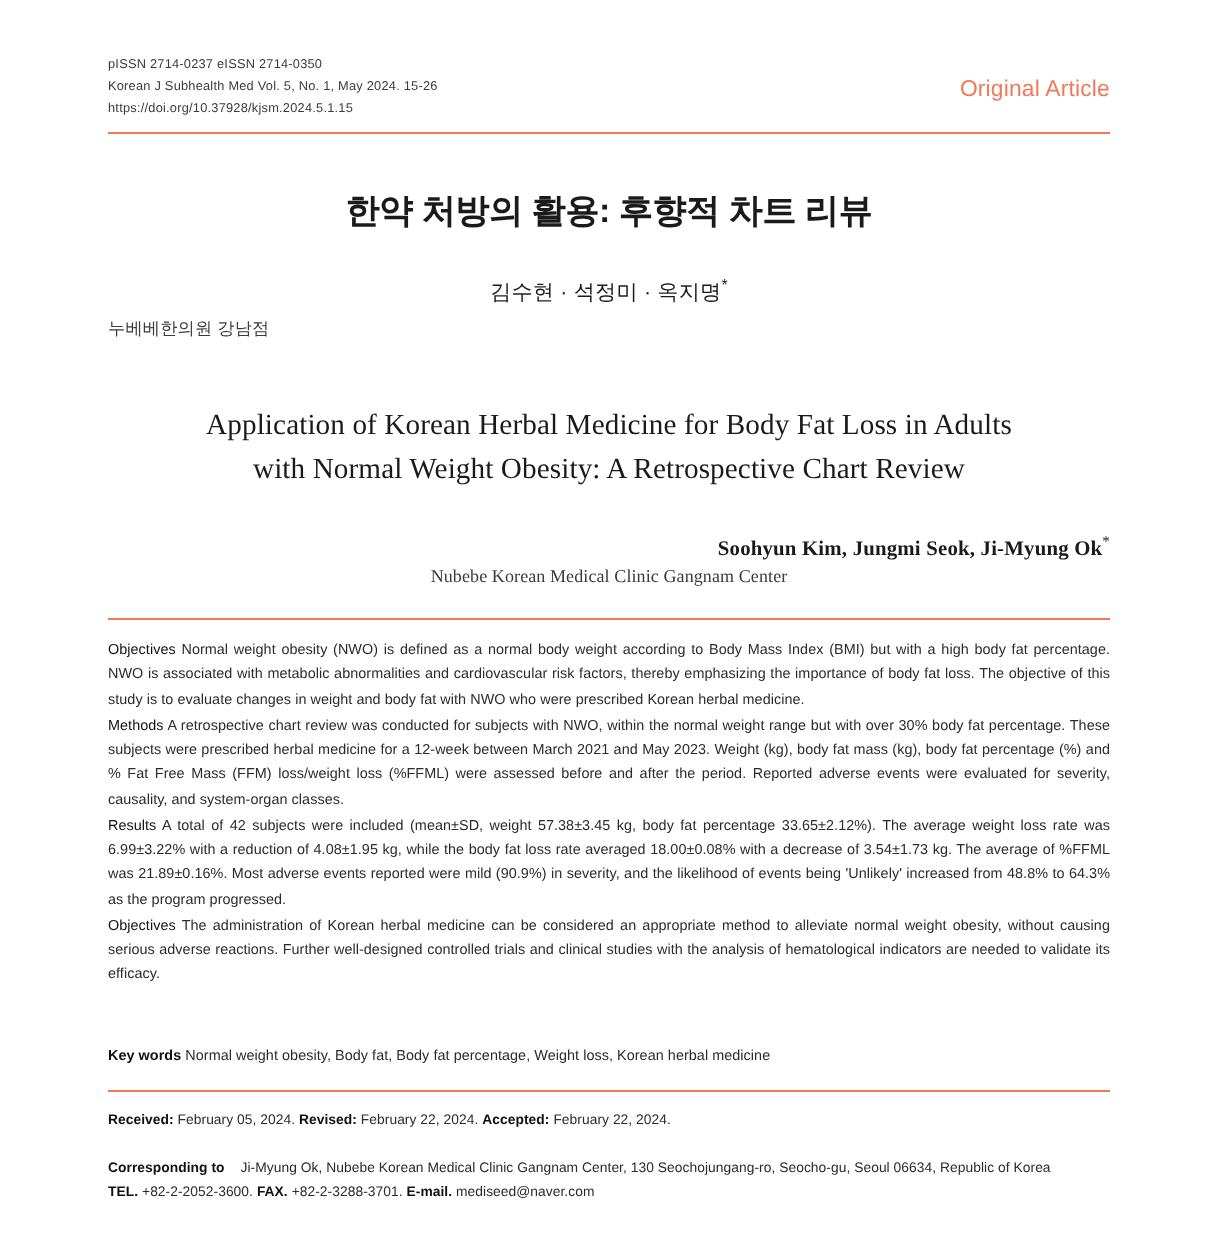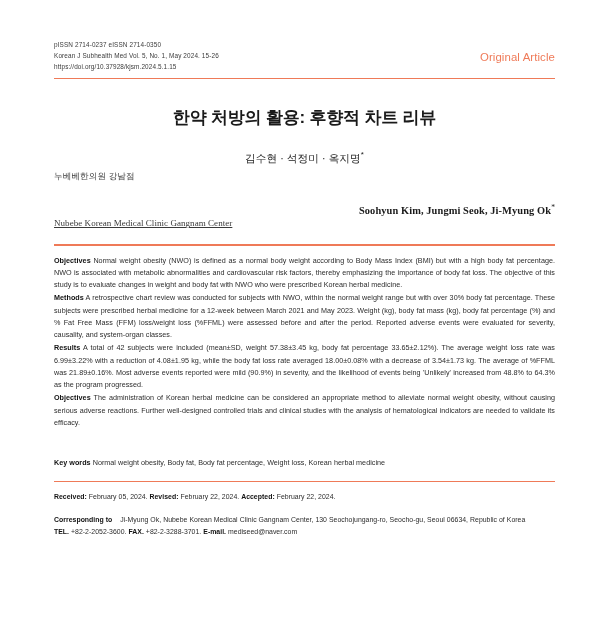--- a/index.html
+++ b/index.html
@@ -12,21 +12,21 @@
     height: 620px;
     font-family: "Liberation Sans", sans-serif;
     color: #231f20;
     overflow: hidden;
   }
   .page {
     position: relative;
     width: 609px;
     height: 620px;
     box-sizing: border-box;
-    padding: 12px 54px;
+    padding: 0 54px;
     background: #fff;
   }
 
   
   .masthead {
     padding-top: 27px;
     display: flex;
     align-items: flex-start;
     justify-content: space-between;
   }
@@ -99,26 +99,25 @@
     color: #1a1a1a;
     letter-spacing: 0.1px;
   }
   .authors-en .star {
     font-size: 7.5px;
     vertical-align: super;
     font-weight: normal;
   }
   .affil-en {
     margin-top: 2px;
-    text-align: left;
+    text-align: center;
     font-family: "Liberation Serif", serif;
     font-size: 9px;
     color: #3a3a3a;
     letter-spacing: 0.05px;
-    text-decoration: underline;
   }
 
   
   .rule-abstract {
     margin-top: 16px;
     height: 1.1px;
     background: #ef7a58;
     width: 100%;
   }
   .abstract {
@@ -128,21 +127,21 @@
     text-align: justify;
     color: #2b2b2b;
     letter-spacing: 0.03px;
   }
   .abstract p {
     margin: 0 0 0.5px 0;
     text-align: justify;
     text-justify: inter-word;
   }
   .abstract .lead {
-    font-weight: bold;
+    font-weight: normal;
     color: #111;
   }
   .keywords {
     margin-top: 28px;
     font-size: 7.2px;
     line-height: 1.7;
     color: #2b2b2b;
     letter-spacing: 0.03px;
   }
   .keywords .lead { font-weight: bold; color: #111; }
@@ -183,20 +182,24 @@
   </div>
   <div class="rule-top"></div>
 
   <div class="title-ko">
     <div>한약 처방의 활용: 후향적 차트 리뷰</div>
   </div>
 
   <div class="authors-ko"><span>김수현 · 석정미 · 옥지명</span><span class="star">*</span></div>
   <div class="affil-ko">누베베한의원 강남점</div>
 
+  <div class="title-en">
+    <div>Application of Korean Herbal Medicine for Body Fat Loss in Adults</div>
+    <div>with Normal Weight Obesity: A Retrospective Chart Review</div>
+  </div>
 
   <div class="authors-en"><span>Soohyun Kim, Jungmi Seok, Ji-Myung Ok</span><span class="star">*</span></div>
   <div class="affil-en">Nubebe Korean Medical Clinic Gangnam Center</div>
 
   <div class="rule-abstract"></div>
 
   <div class="abstract">
     <p><span class="lead">Objectives</span> <span>Normal weight obesity (NWO) is defined as a normal body weight according to Body Mass Index (BMI) but with a high body fat percentage. NWO is associated with metabolic abnormalities and cardiovascular risk factors, thereby emphasizing the importance of body fat loss. The objective of this study is to evaluate changes in weight and body fat with NWO who were prescribed Korean herbal medicine.</span></p>
     <p><span class="lead">Methods</span> <span>A retrospective chart review was conducted for subjects with NWO, within the normal weight range but with over 30% body fat percentage. These subjects were prescribed herbal medicine for a 12-week between March 2021 and May 2023. Weight (kg), body fat mass (kg), body fat percentage (%) and % Fat Free Mass (FFM) loss/weight loss (%FFML) were assessed before and after the period. Reported adverse events were evaluated for severity, causality, and system-organ classes.</span></p>
     <p><span class="lead">Results</span> <span>A total of 42 subjects were included (mean±SD, weight 57.38±3.45 kg, body fat percentage 33.65±2.12%). The average weight loss rate was 6.99±3.22% with a reduction of 4.08±1.95 kg, while the body fat loss rate averaged 18.00±0.08% with a decrease of 3.54±1.73 kg. The average of %FFML was 21.89±0.16%. Most adverse events reported were mild (90.9%) in severity, and the likelihood of events being 'Unlikely' increased from 48.8% to 64.3% as the program progressed.</span></p>

